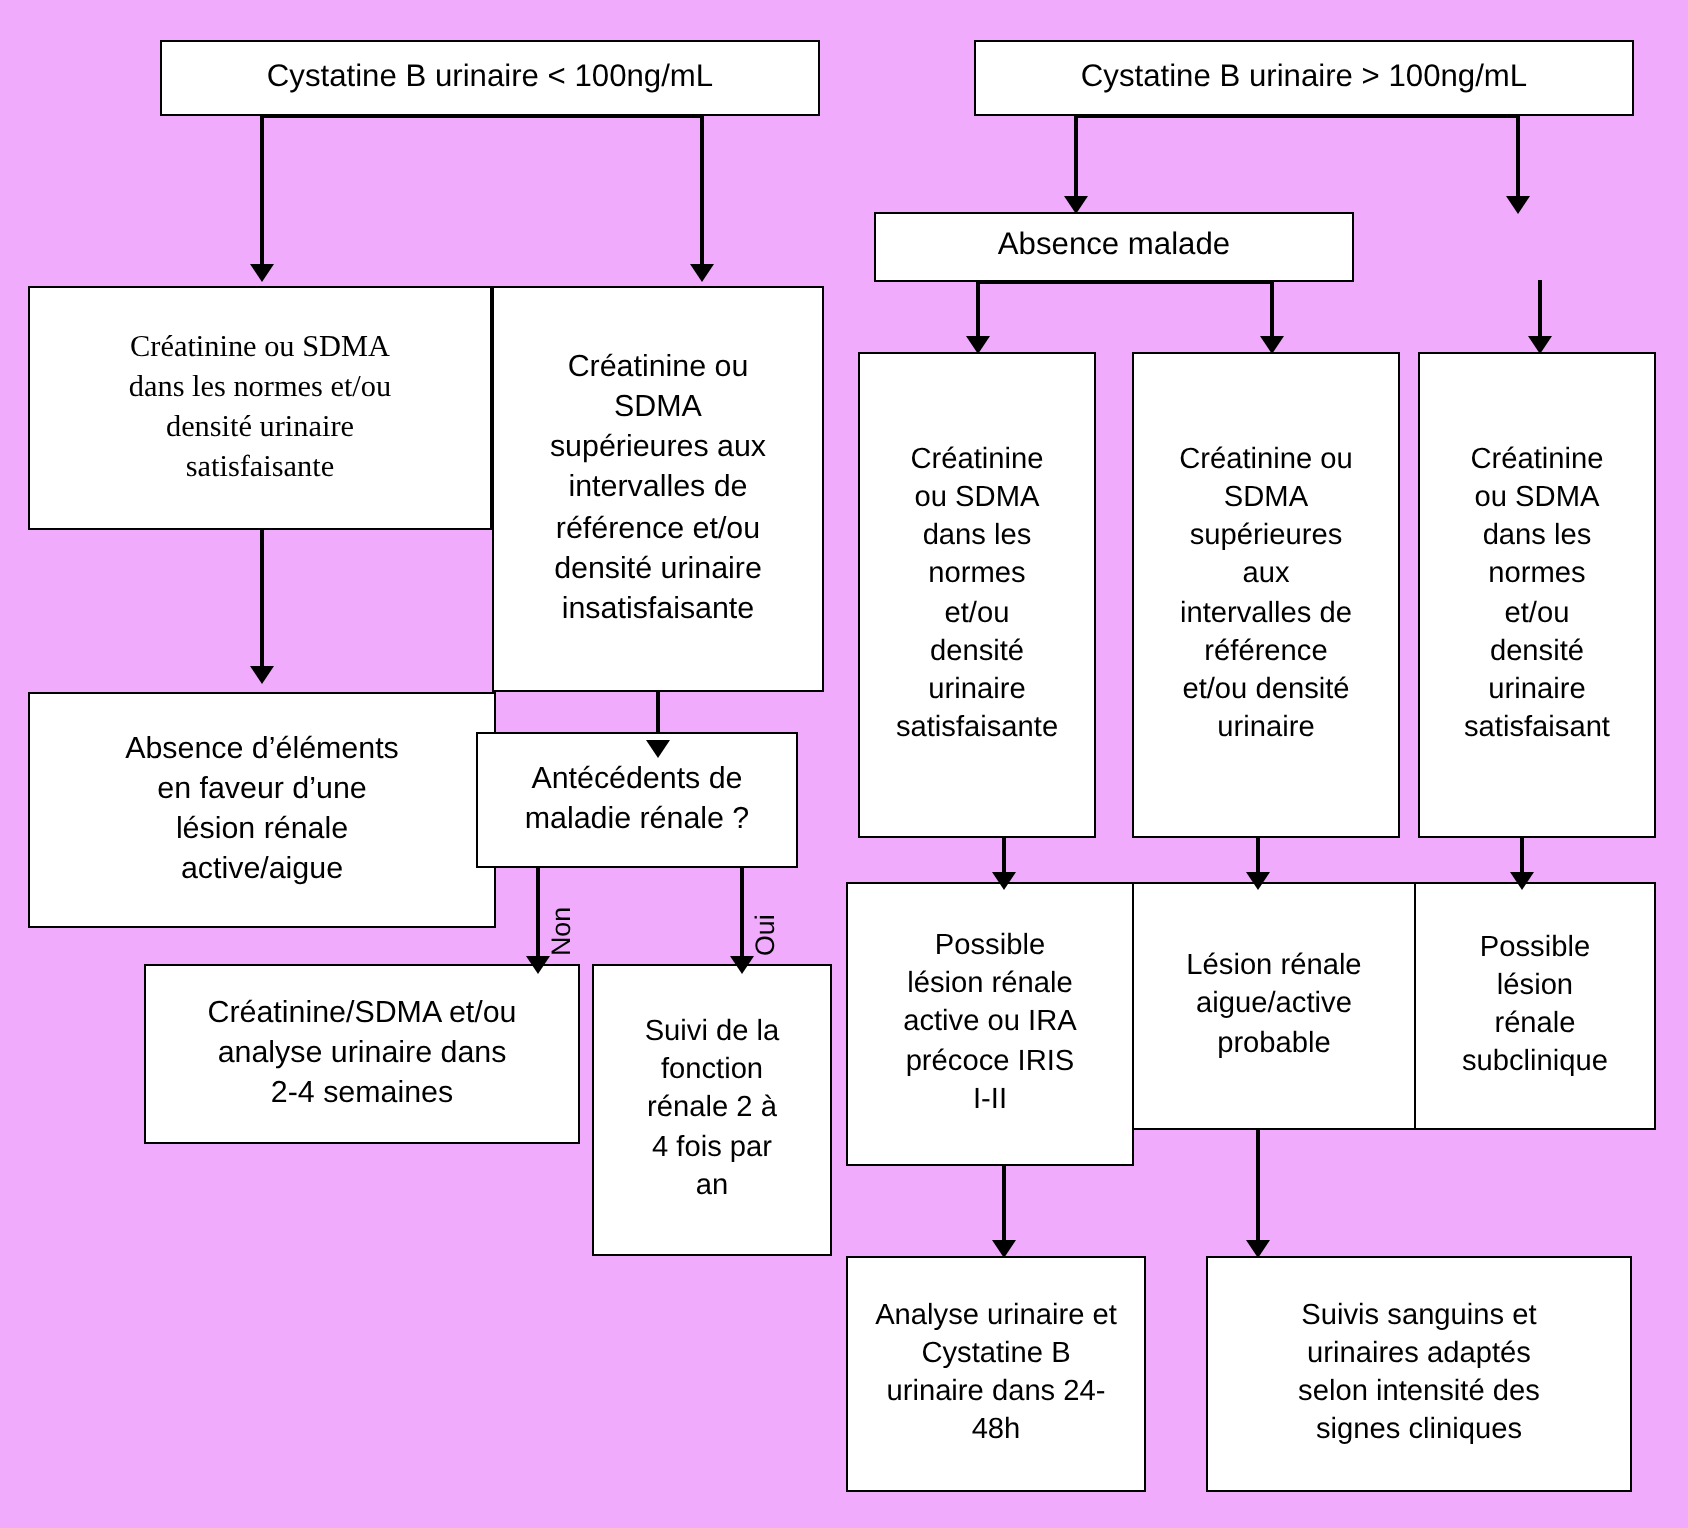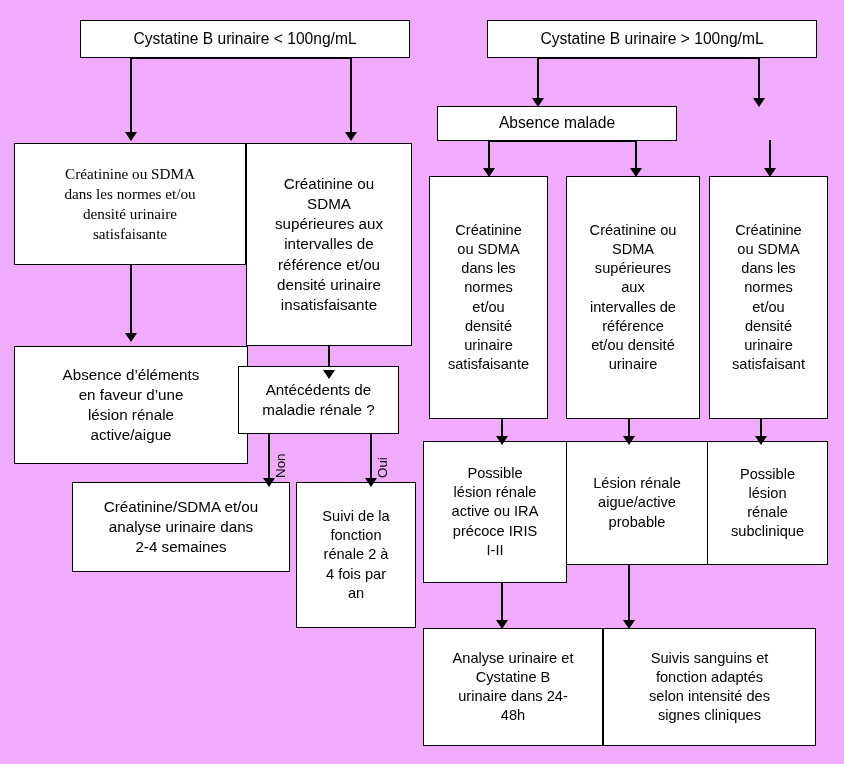--- a/index.html
+++ b/index.html
@@ -192,22 +192,22 @@
 lésion
 rénale
 subclinique</div>
 
   <div class="vline" style="left:501px; top:583px; height:41px;"></div>
   <div class="arrowhead" style="left:496px; top:620px;"></div>
 
   <div class="vline" style="left:628px; top:565px; height:59px;"></div>
   <div class="arrowhead" style="left:623px; top:620px;"></div>
 
-  <div class="node narrow" style="left:423px; top:628px; width:180px; height:118px;">Analyse urinaire et
+  <div class="node narrow" style="left:423px; top:628px; width:150px; height:118px;">Analyse urinaire et
 Cystatine B
 urinaire dans 24-
 48h</div>
   <div class="node narrow" style="left:603px; top:628px; width:213px; height:118px;">Suivis sanguins et
-fonction adaptés
+urinaires adaptés
 selon intensité des
 signes cliniques</div>
 
 </div>
 
 </body></html>

